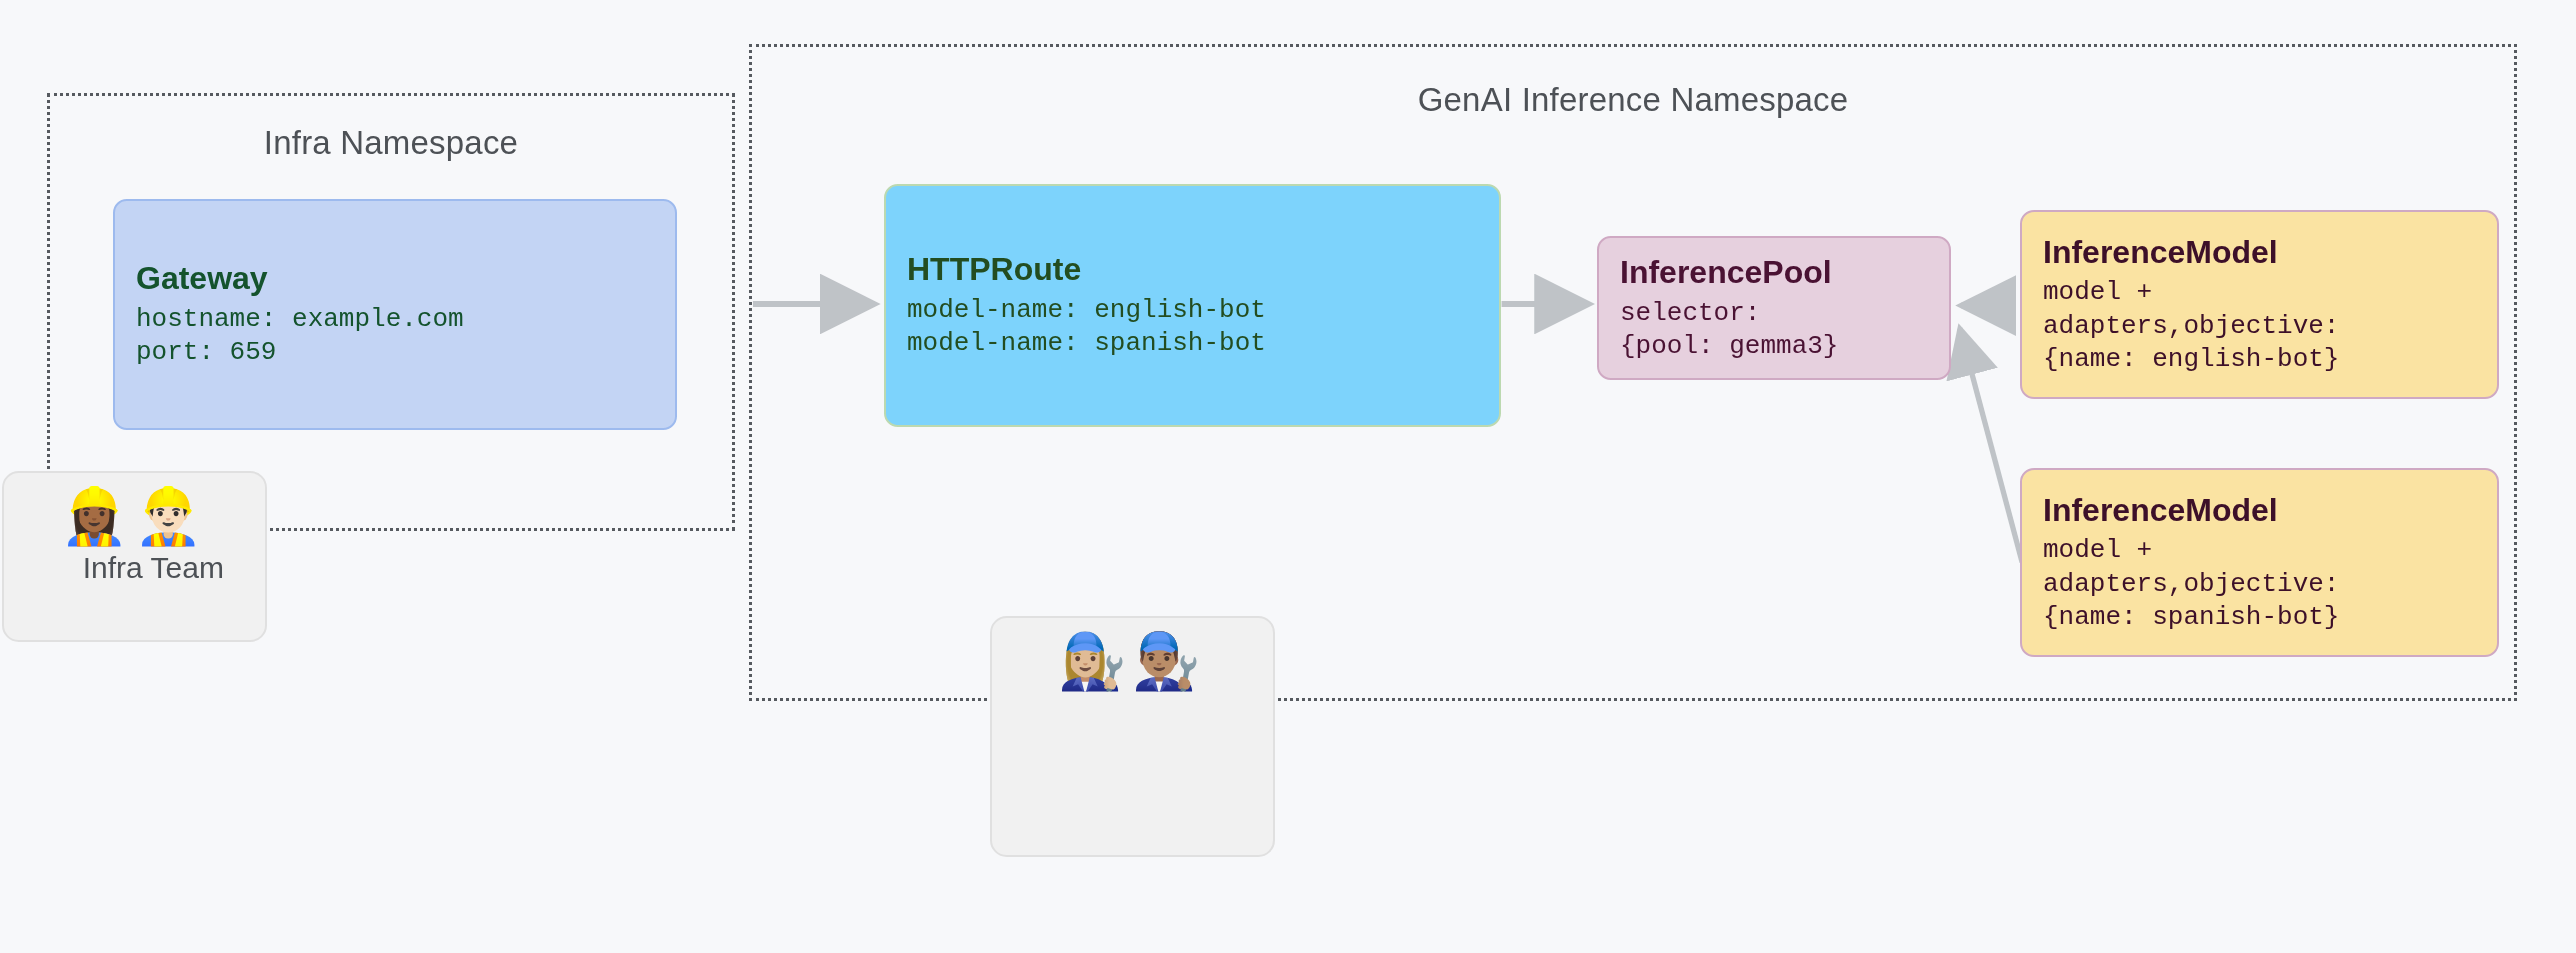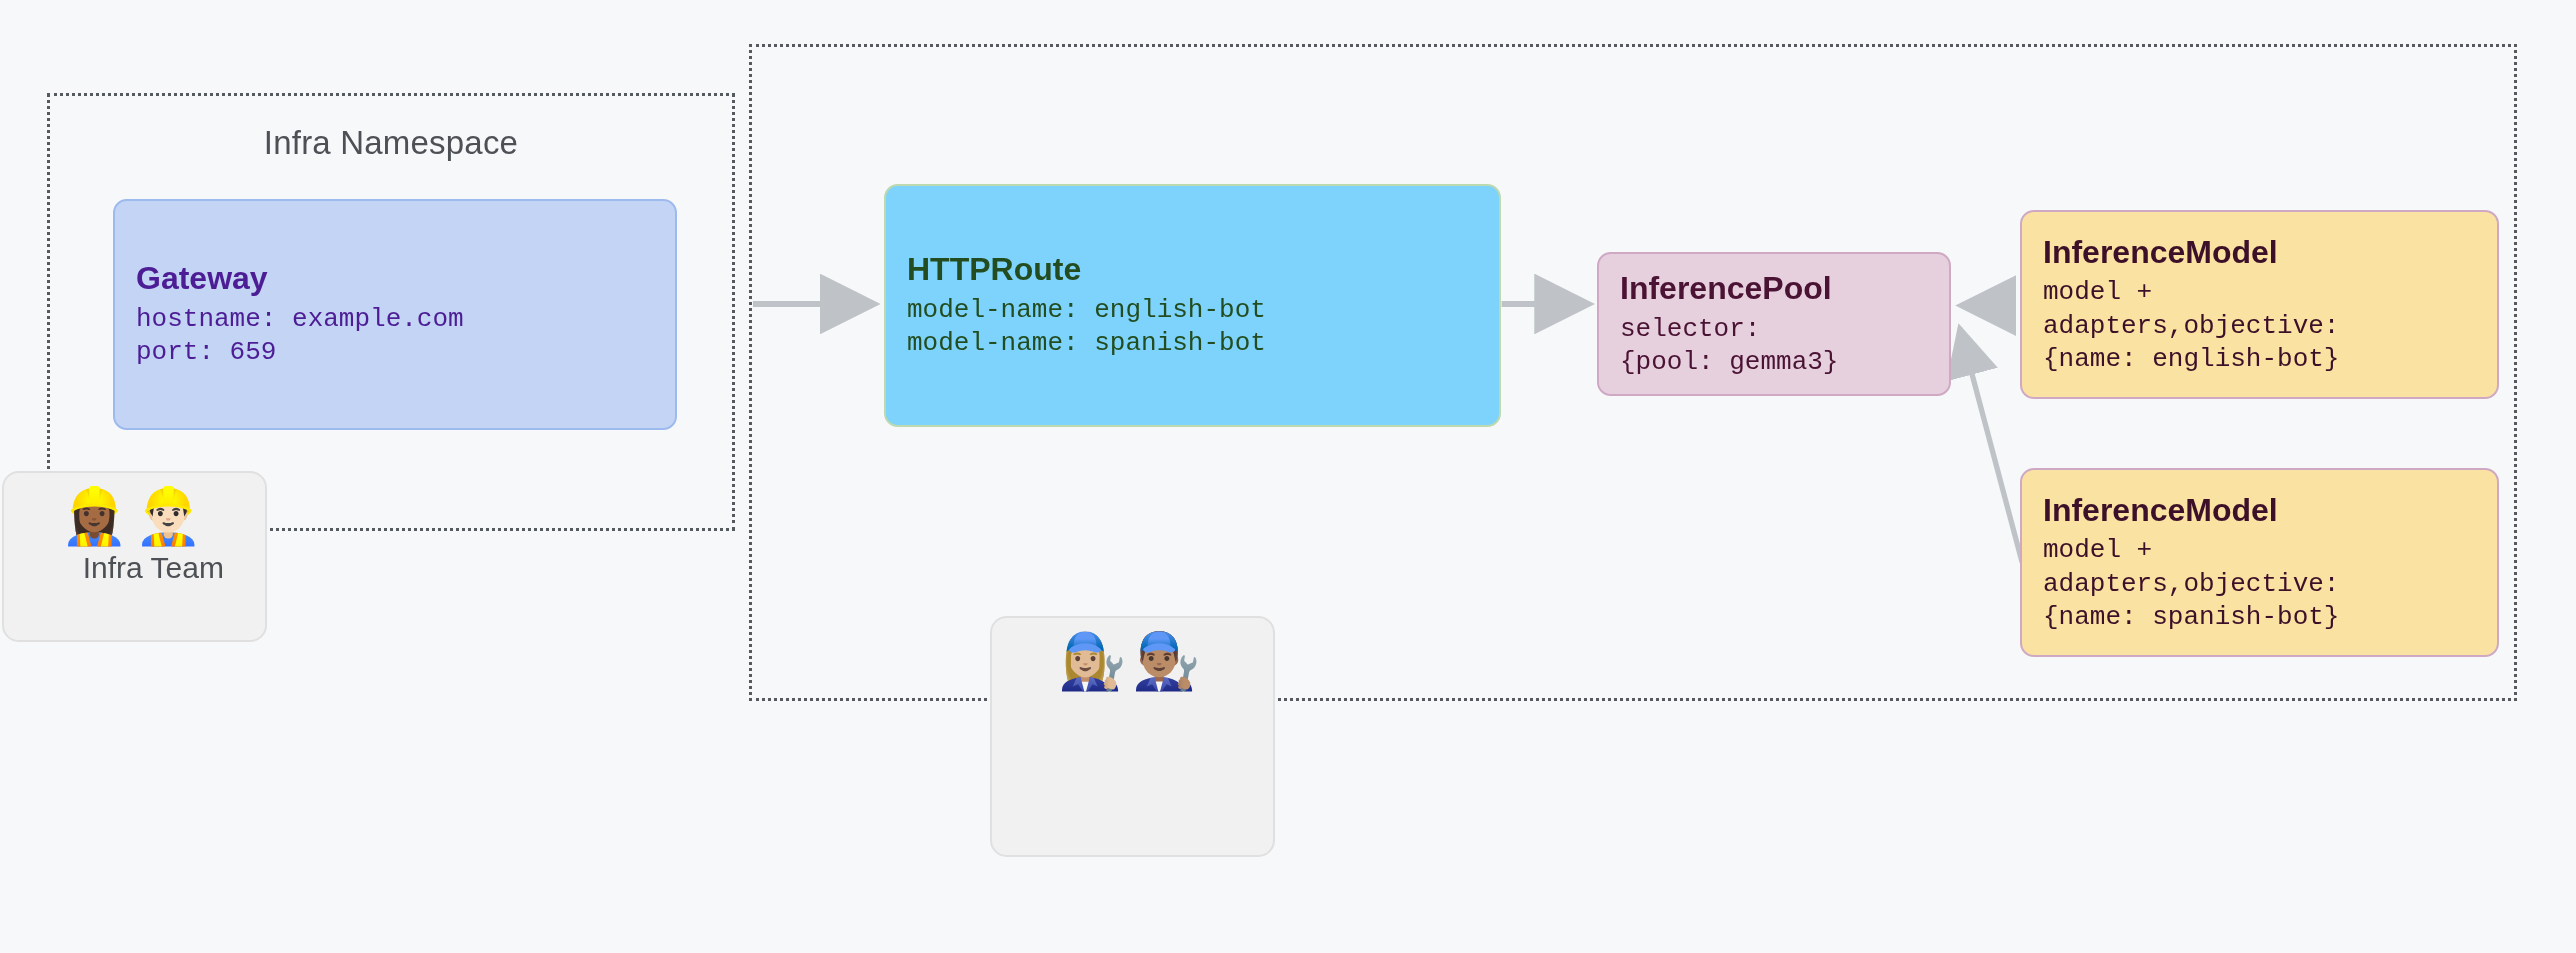--- a/index.html
+++ b/index.html
@@ -61,21 +61,21 @@
     font-size: 26px;
     line-height: 1.28;
     white-space: pre;
   }
 
   .card.gateway {
     background: #c3d4f4;
     border-color: #9dbaee;
   }
   .card.gateway .ctitle,
-  .card.gateway .cline { color: #4c1d95; }
+  .card.gateway .cline { color: #14532d; }
 
   .card.httproute {
     background: #7dd3fc;
     border-color: #bcd9b0;
   }
   .card.httproute .ctitle,
   .card.httproute .cline { color: #234d20; }
 
   .card.pool {
     background: #e6d0de;
@@ -147,34 +147,35 @@
 
     <line x1="2650" y1="402" x2="2580" y2="402" stroke="#bfc3c7" stroke-width="8" marker-end="url(#arrowR)"></line>
 
     <line x1="2660" y1="740" x2="2578" y2="432" stroke="#bfc3c7" stroke-width="7" marker-end="url(#arrowR)"></line>
   </svg>
 
   <div class="ns" style="left:47px; top:93px; width:688px; height:438px;"></div>
   <div class="ns-title" style="left:47px; top:124px; width:688px;">Infra Namespace</div>
 
   <div class="ns" style="left:749px; top:44px; width:1768px; height:657px;"></div>
+  <div class="ns-title" style="left:749px; top:81px; width:1768px;">GenAI Inference Namespace</div>
 
   <div class="card gateway" style="left:113px; top:199px; width:564px; height:231px;">
     <div class="ctitle">Gateway</div>
     <div class="cline">hostname: example.com</div>
     <div class="cline">port: 659</div>
   </div>
 
   <div class="card httproute" style="left:884px; top:184px; width:617px; height:243px;">
     <div class="ctitle">HTTPRoute</div>
     <div class="cline">model-name: english-bot</div>
     <div class="cline">model-name: spanish-bot</div>
   </div>
 
-  <div class="card pool" style="left:1597px; top:236px; width:354px; height:144px;margin-top:16px;">
+  <div class="card pool" style="left:1597px; top:236px; width:354px; height:144px;">
     <div class="ctitle">InferencePool</div>
     <div class="cline">selector:</div>
     <div class="cline">{pool: gemma3}</div>
   </div>
 
   <div class="card model" style="left:2020px; top:210px; width:479px; height:189px;">
     <div class="ctitle">InferenceModel</div>
     <div class="cline">model +</div>
     <div class="cline">adapters,objective:</div>
     <div class="cline">{name: english-bot}</div>

